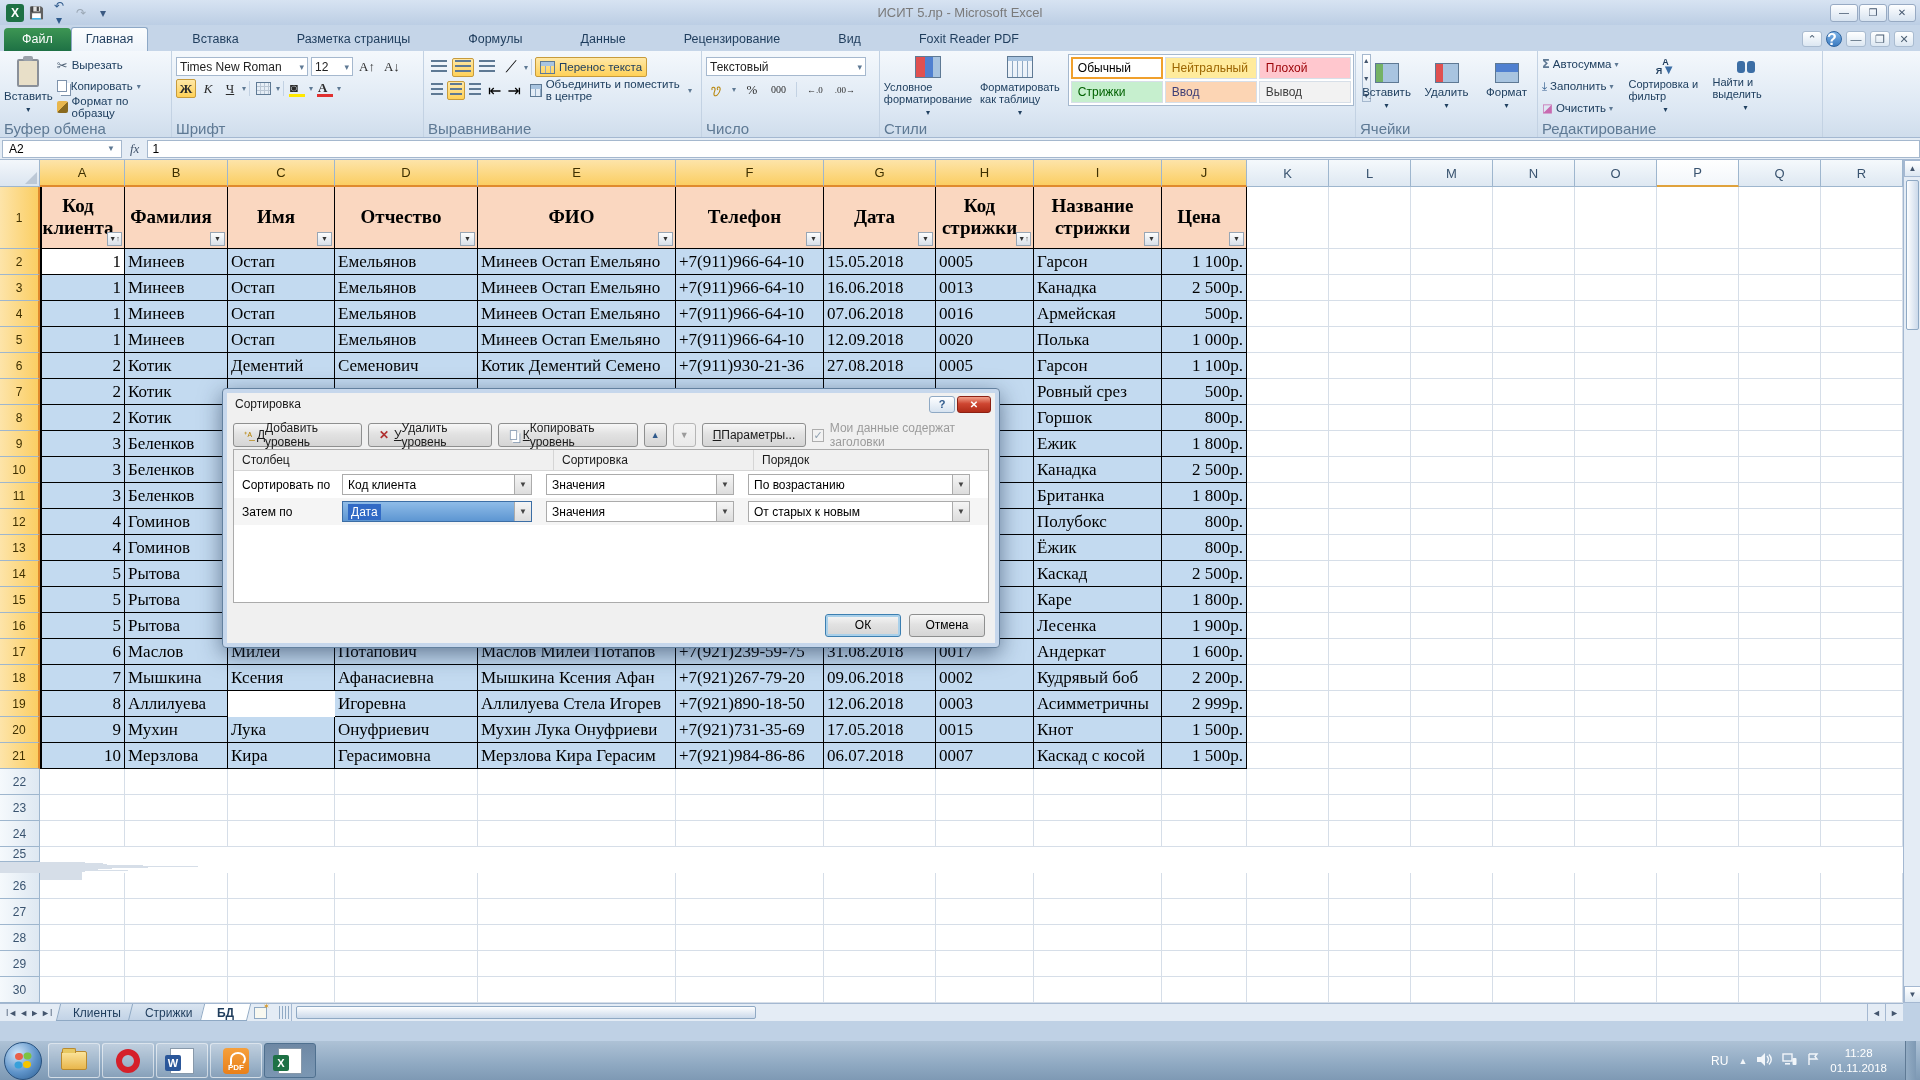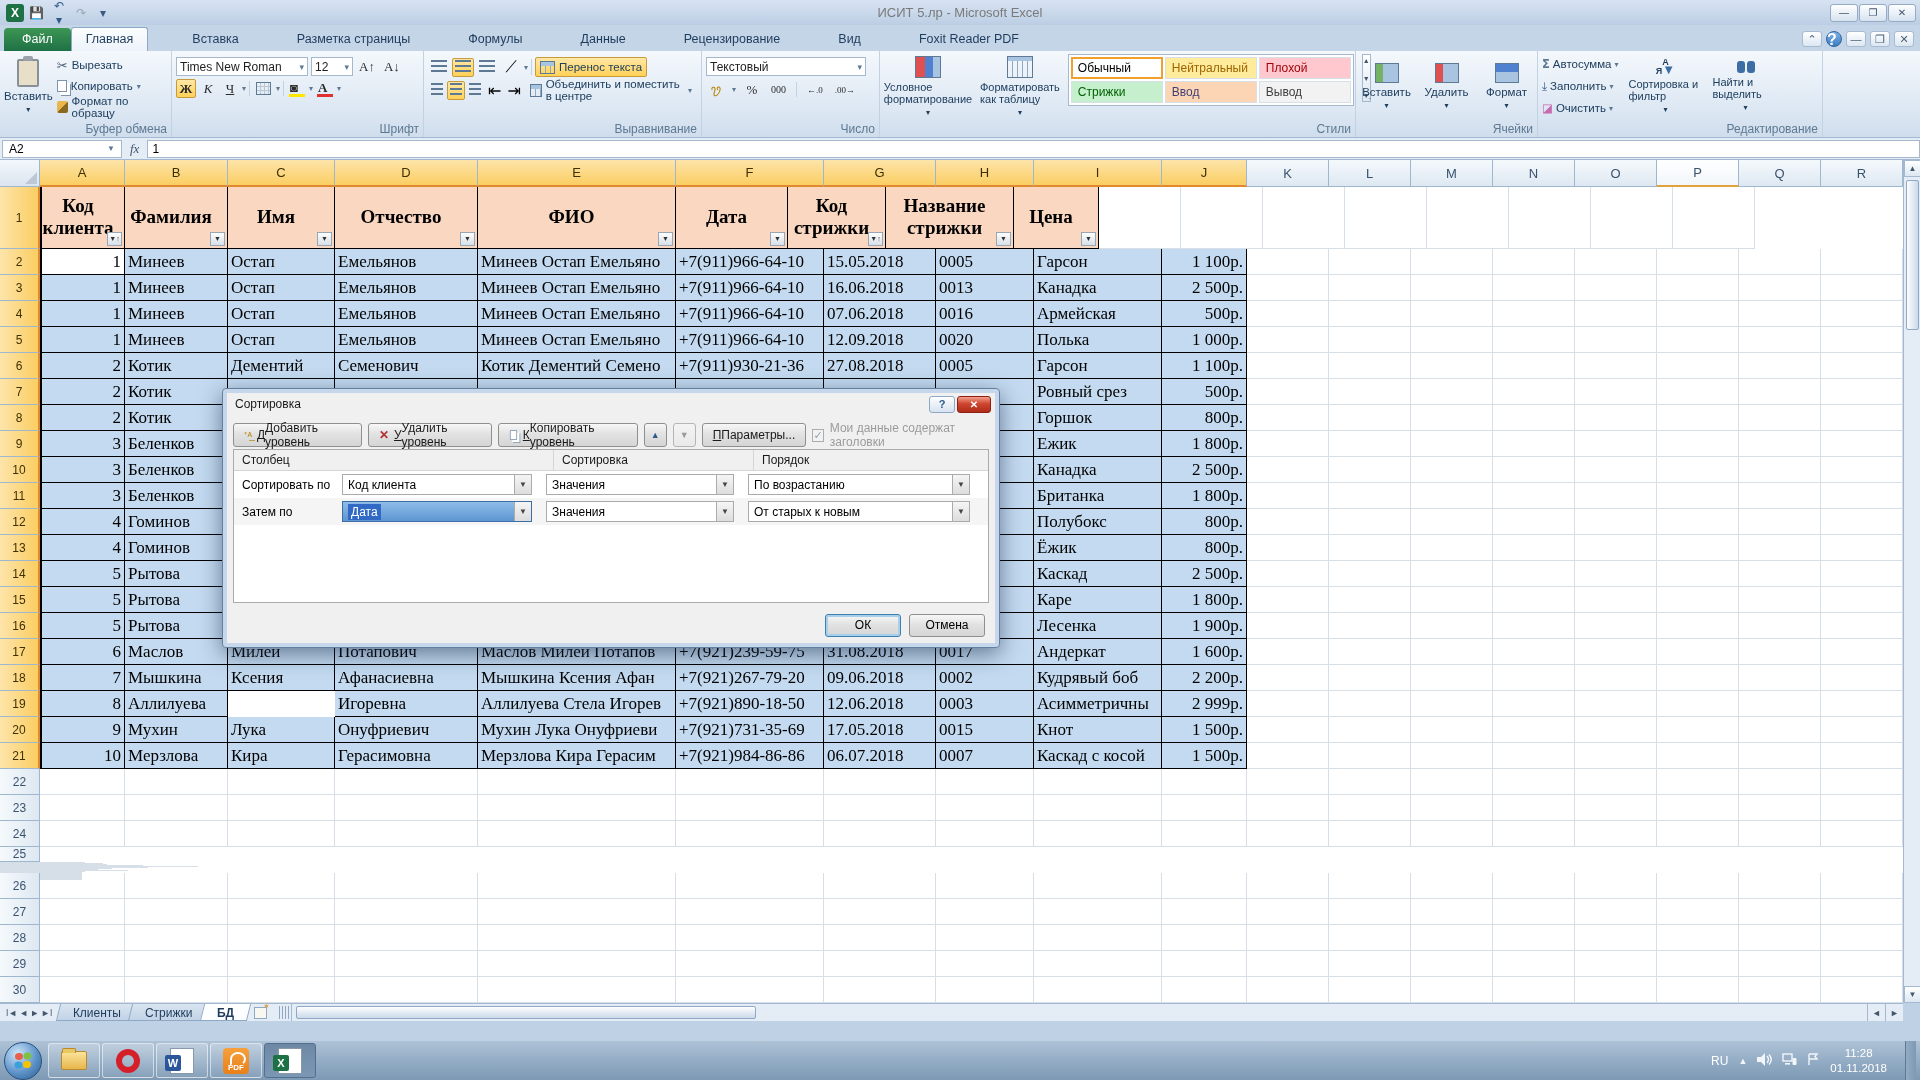--- a/index.html
+++ b/index.html
@@ -29,21 +29,21 @@
   .rb-ico { font-size:11px; color:#4E6175; width:20px; height:16px; text-align:center; line-height:15px;
     border:1px solid #A9BBD0; border-radius:3px; background:linear-gradient(#FFF,#DCE7F2); }
   .rb-help { background:linear-gradient(#7FB4E8,#3C7BC0); color:#fff; border-radius:50%; width:16px; height:16px;
     line-height:15px; border:1px solid #2F649F; font-weight:bold; }
 
   
   .ribbon { position:absolute; left:0; top:51px; width:100%; height:87px;
     background:linear-gradient(#F4F8FC,#DCE7F3 70%,#CFDDEC); border-bottom:1px solid #A4B8D1; display:flex; }
   .rgroup { height:100%; padding:3px 4px 0; display:flex; flex-direction:column; border-right:1px solid #C3D2E3; }
   .rgroup-body { flex:1; display:flex; align-items:flex-start; gap:2px; }
-  .rgroup-label { height:15px; font-size:12px; color:#5E7994; text-align:right; line-height:14px; }
+  .rgroup-label { height:15px; font-size:15px; color:#5E7994; text-align:left; line-height:14px; }
   .bigbtn { display:flex; flex-direction:column; align-items:center; justify-content:center; width:52px; height:64px;
     font-size:11.5px; color:#9AA7B5; gap:3px; }
   .bigbtn.en { color:#204060; }
   .smallrow { display:flex; align-items:center; gap:4px; font-size:11.5px; color:#204060; height:20px; padding:0 2px; }
   .colstack { display:flex; flex-direction:column; justify-content:center; height:64px; gap:1px; }
   .ic-clip { width:22px; height:28px; border:2px solid #8A9099; background:#E8DFC8; border-radius:2px; position:relative; }
   .ic-clip:before { content:""; position:absolute; left:4px; top:-5px; width:10px; height:5px; background:#9AA1AA; border-radius:2px; }
   .ic-scis { color:#4E6175; font-size:13px; }
   .ic-copy { border:1px solid #7E93AC; background:#fff; width:10px; height:12px; box-shadow:3px 3px 0 #fff,4px 4px 0 #7E93AC; }
   .ic-brush { width:12px; height:12px; background:linear-gradient(135deg,#E8B64C 50%,#8A6A1F 50%); border-radius:2px; }
@@ -504,20 +504,21 @@
         <div class="colhdr" style="width: 82px;">Q</div>
         <div class="colhdr" style="width: 82px;">R</div>
       </div>
       <div class="gridrow" style="height: 62px;">
         <div class="rowhdr sel">1</div>
         <div class="cell tbl first hdrcell" style="width: 85px;">Код клиента<span class="filterbtn">▼↑</span></div>
         <div class="cell tbl hdrcell" style="width: 103px;">Фамилия<span class="filterbtn">▼</span></div>
         <div class="cell tbl hdrcell" style="width: 107px;">Имя<span class="filterbtn">▼</span></div>
         <div class="cell tbl hdrcell" style="width: 143px;">Отчество<span class="filterbtn">▼</span></div>
         <div class="cell tbl hdrcell" style="width: 198px;">ФИО<span class="filterbtn">▼</span></div>
+        <div class="cell tbl hdrcell" style="width: 148px;">Телефон<span class="filterbtn">▼</span></div>
         <div class="cell tbl hdrcell" style="width: 112px;">Дата<span class="filterbtn">▼</span></div>
         <div class="cell tbl hdrcell" style="width: 98px;">Код стрижки<span class="filterbtn">▼↑</span></div>
         <div class="cell tbl hdrcell" style="width: 128px;">Название стрижки<span class="filterbtn">▼</span></div>
         <div class="cell tbl hdrcell" style="width: 85px;">Цена<span class="filterbtn">▼</span></div>
         <div class="cell" style="width: 82px;"></div>
         <div class="cell" style="width: 82px;"></div>
         <div class="cell" style="width: 82px;"></div>
         <div class="cell" style="width: 82px;"></div>
         <div class="cell" style="width: 82px;"></div>
         <div class="cell" style="width: 82px;"></div>

